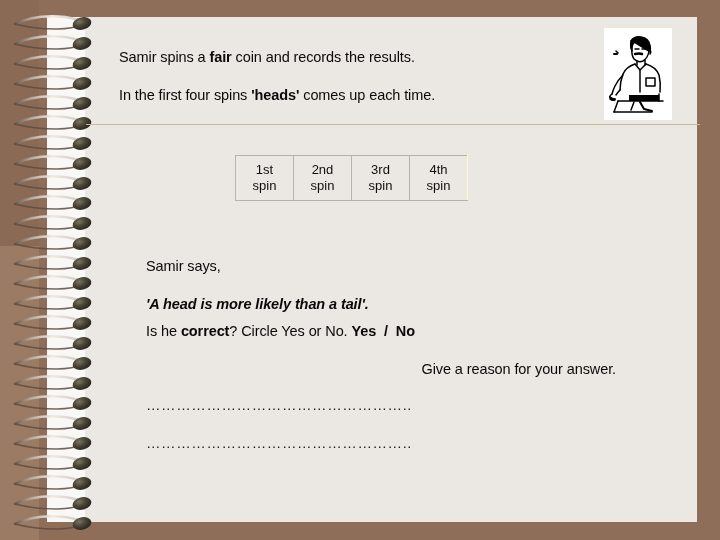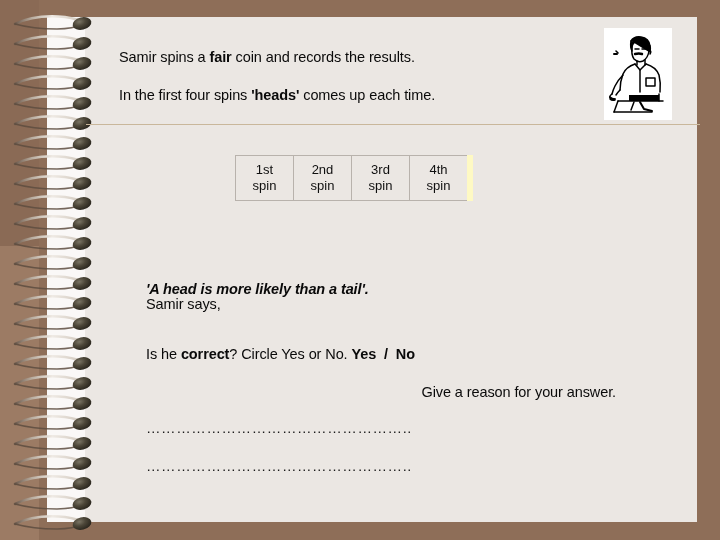--- a/index.html
+++ b/index.html
@@ -116,21 +116,21 @@
     font-size: 13px;
     color: #0f0f0f;
   }
   .spin-table td {
     width: 57px;
     text-align: center;
     padding: 0;
     border-left: 1px solid #b8b2ac;
     vertical-align: middle;
   }
-  .spin-table td:last-child { border-right: 6px solid #fef9c3; }
+  .spin-table td:last-child { border-right: 1px solid #fef9c3; }
   .spin-table tr.head-row td {
     height: 44px;
     border-top: 1px solid #b8b2ac;
     border-bottom: 1px solid #b8b2ac;
     line-height: 1.25;
   }
   .spin-table tr.value-row td {
     height: 46px;
     border-bottom: none;
   }
@@ -146,21 +146,21 @@
   }
   .q-line {
     font-size: 14.5px;
     color: #0a0a0a;
     white-space: nowrap;
     line-height: 1.0;
     letter-spacing: -0.1px;
   }
   .q-line.says      { margin-top: 0px; }
   .q-line.quote     { margin-top: 23px; font-weight: bold; font-style: italic; }
-  .q-line.correct   { margin-top: 36px; }
+  .q-line.correct   { margin-top: 13px; }
   .q-line.reason    { margin-top: 23px; text-align: right; }
 
   .dots {
     font-size: 14.5px;
     color: #1a1a1a;
     white-space: nowrap;
     letter-spacing: 0.6px;
     line-height: 1.0;
     overflow: hidden;
     width: 460px;
@@ -306,21 +306,21 @@
       </td>
       <td>
         <span class="cell-l1">4th</span>
         <span class="cell-l2">spin</span>
       </td>
     </tr>
   </tbody>
     </table>
 
   <div class="q-block">
+    <div class="q-line says">Samir says,</div>
     <div class="q-line quote">'A head is more likely than a tail'.</div>
-    <div class="q-line says">Samir says,</div>
     <div class="q-line correct"><span>Is he </span><span class="b">correct</span><span>? Circle Yes or No. </span><span class="b">Yes</span><span>&nbsp;&nbsp;</span><span class="b">/</span><span>&nbsp;&nbsp;</span><span class="b">No</span></div>
     <div class="q-line reason">Give a reason for your answer.</div>
     <div class="dots first">……………………………………………..</div>
     <div class="dots second">……………………………………………..</div>
   </div>
 
 </div>
 
 </body></html>

